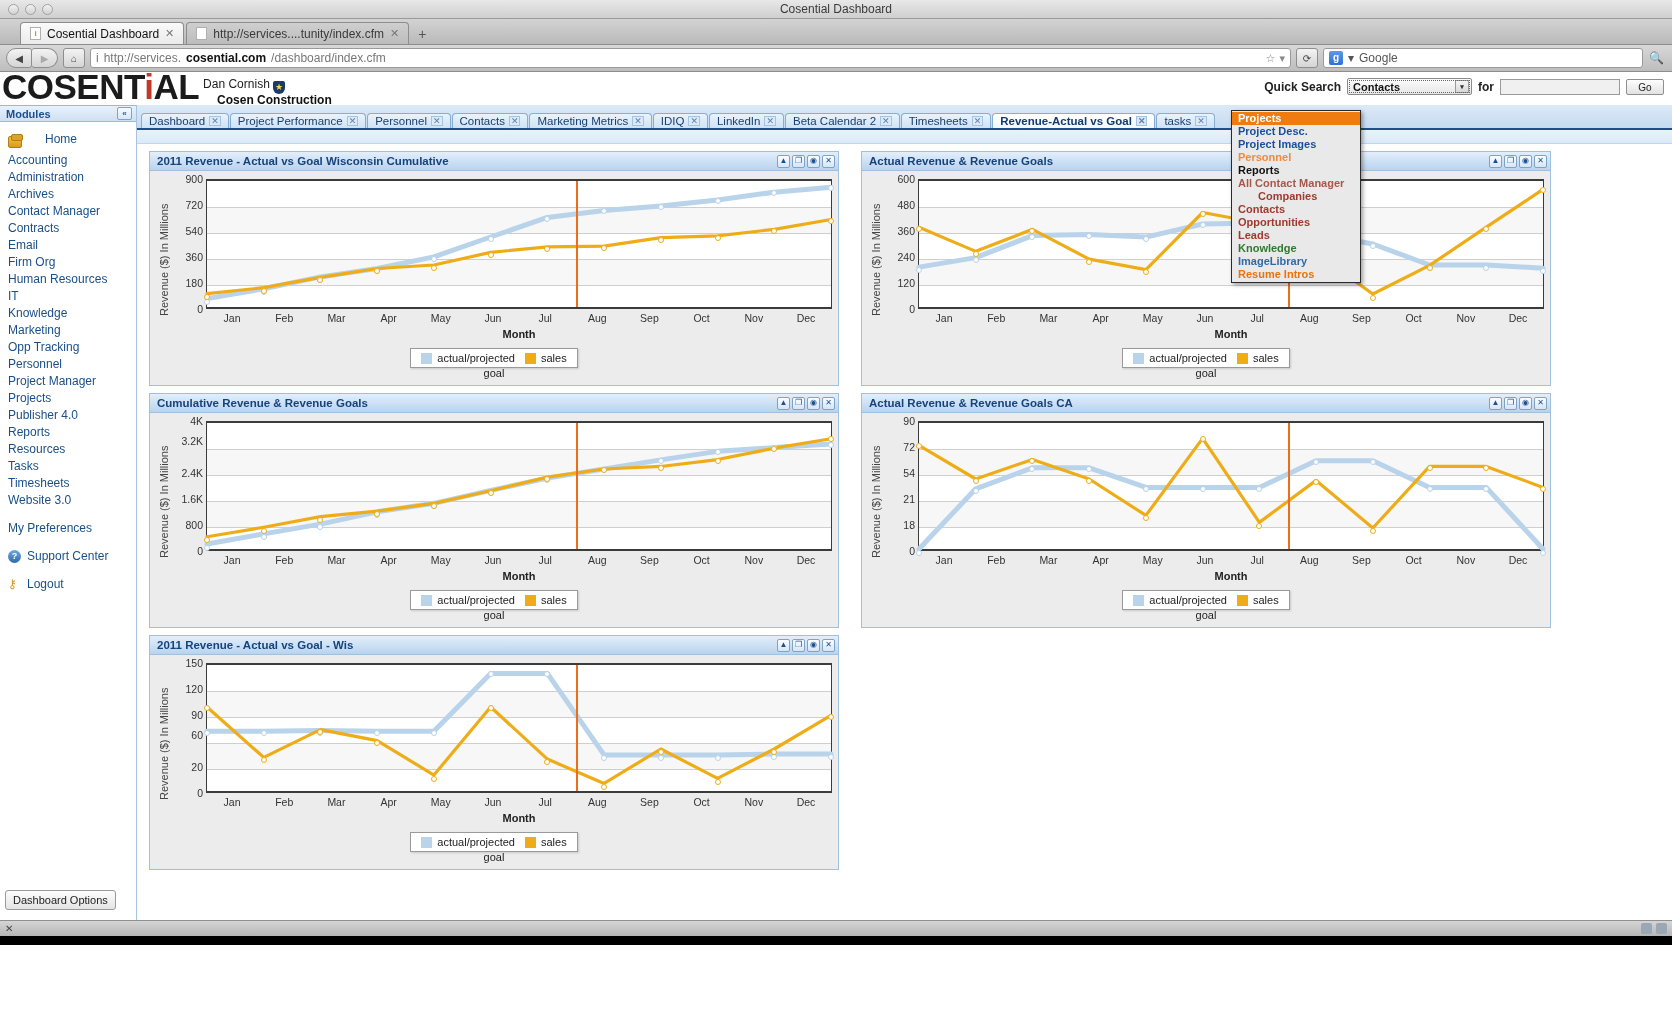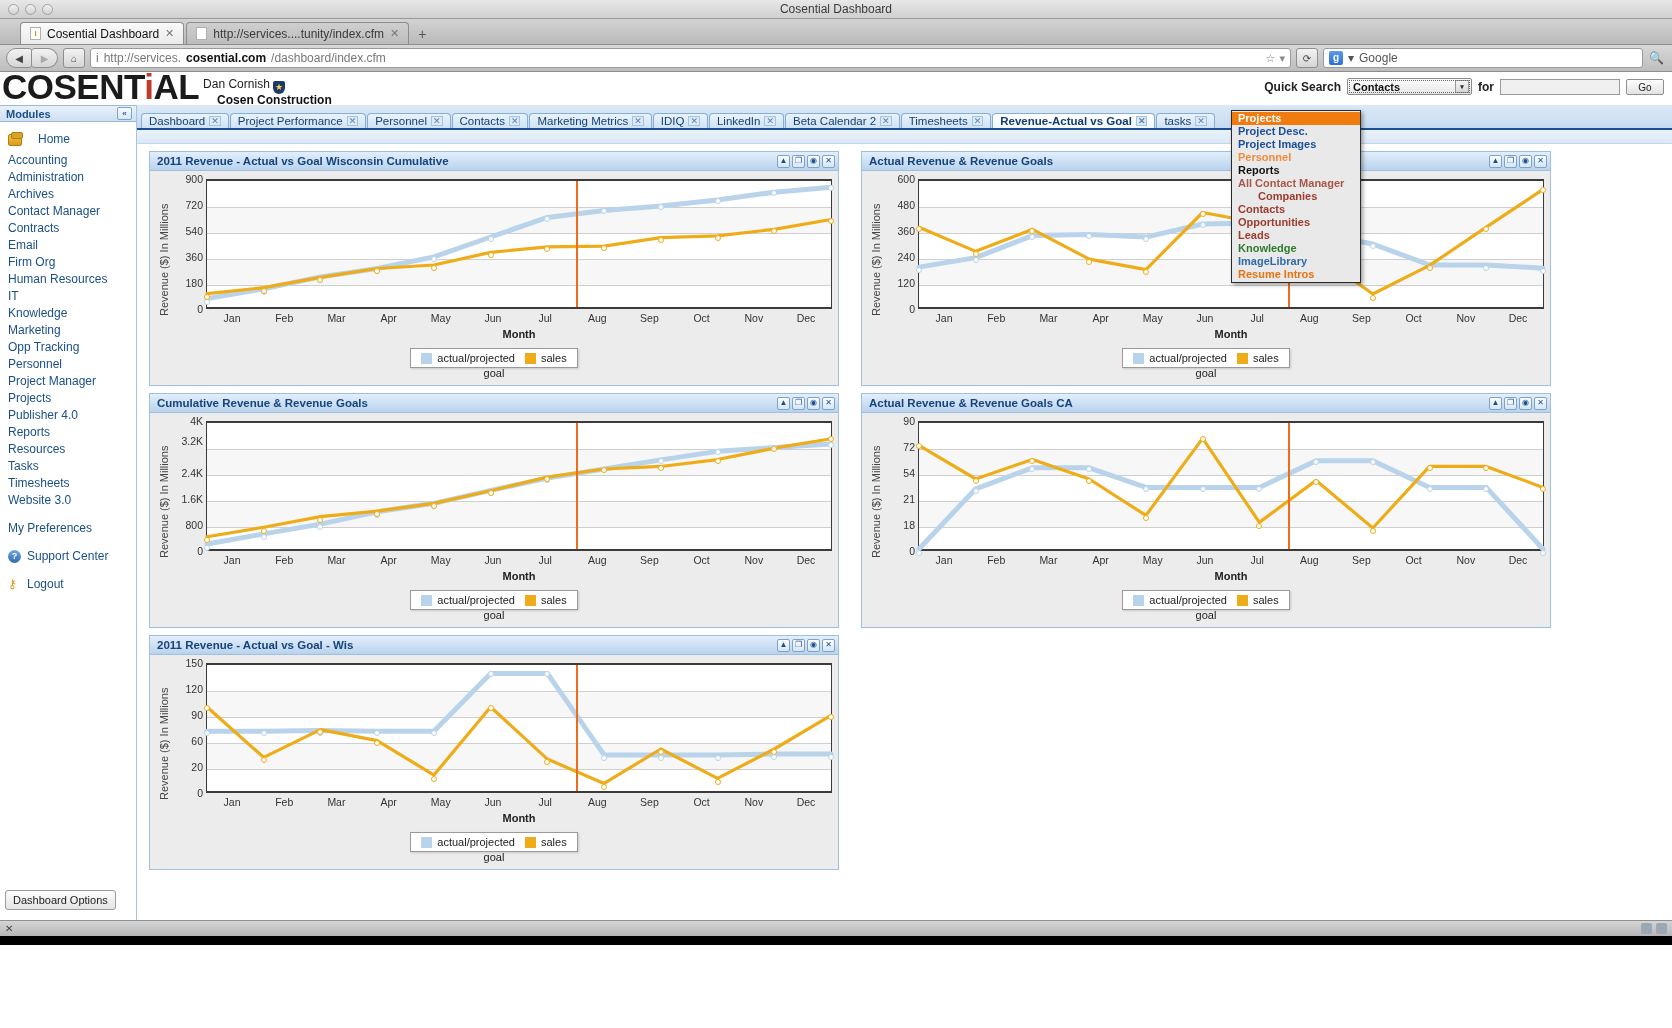--- a/index.html
+++ b/index.html
@@ -167,21 +167,21 @@
   }
   .collapse-btn{
     width:15px;height:13px;border:1px solid #7fa3c7;border-radius:2px;
     background:linear-gradient(#f6fafe,#d7e7f7);
     font-size:8px; color:#2b5f9e; text-align:center; line-height:12px;
   }
   .navlist{ padding:9px 0 0 0; }
   .navitem{
     font-size:12px; color:#1a4f87; line-height:17px; padding-left:8px;
   }
-  .navitem.home{ display:flex; align-items:center; gap:16px; color:#1a4f87; margin-bottom:4px;}
+  .navitem.home{ display:flex; align-items:flex-end; gap:23px; color:#1a4f87; margin-bottom:4px;}
   .ico-home{
     width:14px;height:12px; background:linear-gradient(#f5c33c,#d99a1d);
     border:1px solid #b37e10; border-radius:2px; display:inline-block;
     position:relative;
   }
   .ico-home:after{
     content:""; position:absolute; left:2px; top:-3px; width:10px;height:5px;
     background:#d9a42a; border:1px solid #b37e10; border-radius:2px;
   }
   .navgap{ height:13px; }
@@ -870,21 +870,21 @@
             </div>
           </div>
           <div class="portlet-body">
             <div class="chartwrap">
               <div class="ylabel">Revenue ($) In Millions</div>
               <div class="plotcol">
                 <div class="plotrow">
                   <div class="yticks" style="height: 130px;">
                     <span style="top: 130px;">0</span>
                     <span style="top: 104px;">20</span>
-                    <span style="top: 78px;">60</span>
+                    <span style="top: 72px;">60</span>
                     <span style="top: 52px;">90</span>
                     <span style="top: 26px;">120</span>
                     <span style="top: 0px;">150</span>
                   </div>
                   <div class="plotarea" style="height: 130px;">
                     <div class="bandrow" style="top: 26px; height: 26px;"></div>
                     <div class="bandrow" style="top: 78px; height: 26px;"></div>
                     <div class="gridline" style="top: 26px;"></div>
                     <div class="gridline" style="top: 52px;"></div>
                     <div class="gridline" style="top: 78px;"></div>

